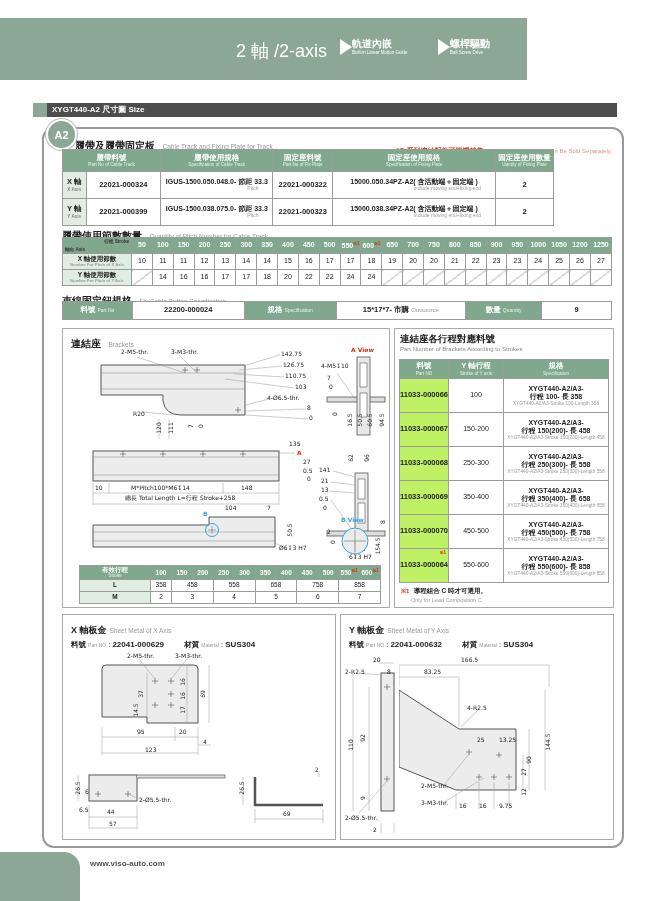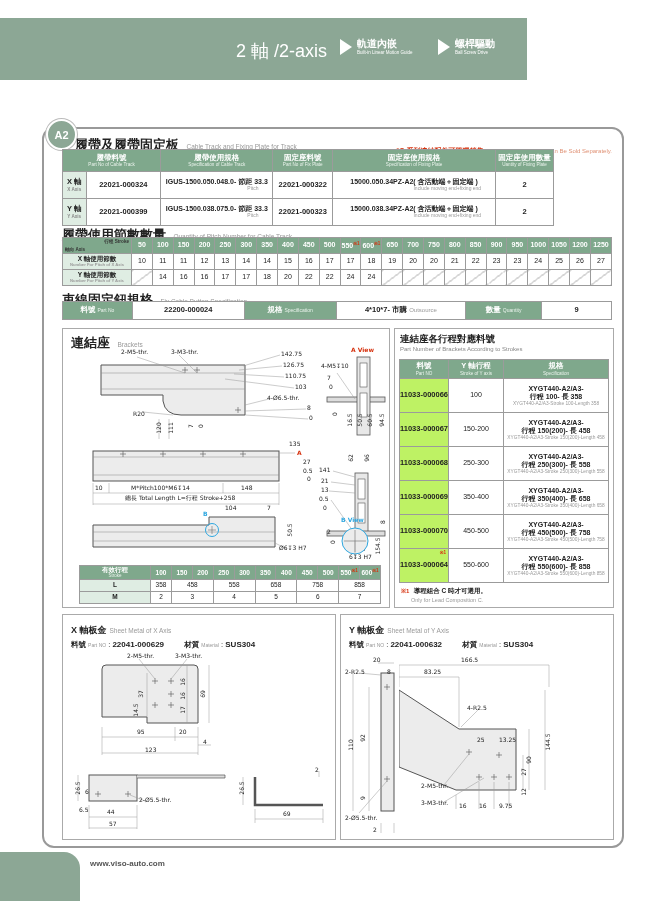--- a/index.html
+++ b/index.html
@@ -4,37 +4,37 @@
 <style>
   html,body{margin:0;padding:0;background:#fff;}
   .page{position:relative;width:650px;height:901px;background:#fff;overflow:hidden;
         font-family:"Liberation Sans",sans-serif;color:#222;}
   .abs{position:absolute;}
 
   
   .band{left:0;top:18px;width:527px;height:62px;background:#8ca795;}
   .band-title{position:absolute;left:54px;top:13px;font-size:27px;font-weight:bold;color:#fff;letter-spacing:.5px;}
   .band-sub{position:absolute;left:236px;top:21px;font-size:18px;color:#fff;}
-  .badge{position:absolute;top:20px;display:flex;align-items:center;gap:5px;}
+  .badge{position:absolute;top:20px;display:flex;align-items:center;}
   .badge .tri{width:0;height:0;border-top:8px solid transparent;border-bottom:8px solid transparent;border-left:12px solid #fff;}
   .bt-zh{display:block;font-size:10px;font-weight:bold;color:#fff;line-height:1.2;}
   .bt-en{display:block;font-size:4.5px;color:#fff;white-space:nowrap;}
 
   
   .secbar{left:33px;top:103px;width:584px;height:14px;background:#4d4d4d;color:#fff;
           font-size:8px;font-weight:bold;line-height:14px;}
   .secbar .sq{display:inline-block;width:14px;height:14px;background:#8ca795;vertical-align:top;margin-right:5px;}
 
   
   .mainbox{left:42px;top:127px;width:578px;height:717px;border:2px solid #999;border-radius:12px;}
   .a2badge{left:46px;top:119px;width:27px;height:27px;border-radius:50%;background:#8ca795;
            border:2px solid #fff;box-shadow:0 0 0 1px #bbb;color:#fff;font-weight:bold;font-size:11px;
            display:flex;align-items:center;justify-content:center;}
 
-  .sect-title .zh{font-size:13px;font-weight:bold;color:#222;}
+  .sect-title .zh{font-size:10px;font-weight:bold;color:#222;}
   .sect-title .en{font-size:6.5px;color:#999;margin-left:3px;}
   .note{left:300px;top:139px;width:312px;text-align:right;}
   .note-zh{color:#d6310e;font-weight:bold;font-size:7px;}
   .note-en{color:#e09377;font-size:6px;}
 
   
   .t{border-collapse:collapse;background:#fff;}
   .t th,.t td{border:1px solid #9b9b9b;padding:0;text-align:center;vertical-align:middle;line-height:1.15;}
   .ghead th{background:#7fa88c;color:#fff;}
   .ghead .zh{display:block;font-size:7.5px;font-weight:bold;}
@@ -134,20 +134,23 @@
     </div>
     <div class="badge" style="left:438px;">
       <span class="tri"></span>
       <span>
         <span class="bt-zh">螺桿驅動</span>
         <span class="bt-en">Ball Screw Drive</span>
       </span>
     </div>
   </div>
 
+  <div class="secbar abs">
+    <span class="sq"></span><span>XYGT440-A2 尺寸圖 Size</span>
+  </div>
 
   <div class="mainbox abs"></div>
   <div class="a2badge abs">A2</div>
 
   <div class="sect-title abs" style="left:75px;top:135px;">
     <span class="zh">履帶及履帶固定板</span>
     <span class="en">Cable Track and Fixing Plate for Track</span>
   </div>
   <div class="note abs">
     <span class="note-zh">*G 系列連結配件可單獨銷售</span>
@@ -330,21 +333,21 @@
         <col style="width:92px">
         <col style="width:130px">
         <col style="width:76px">
         <col style="width:70px">
       </colgroup>
     <tbody>
         <tr>
       <th><span class="zh">料號</span><span class="en">Part No</span></th>
       <td>22200-000024</td>
       <th><span class="zh">規格</span><span class="en">Specification</span></th>
-      <td><span>4*10*7- 市購</span> <span class="en-inline">Outsource</span></td>
+      <td><span>15*17*7- 市購</span> <span class="en-inline">Outsource</span></td>
       <th><span class="zh">數量</span><span class="en">Quantity</span></th>
       <td>9</td>
     </tr>
   </tbody>
     </table>
 
   <div class="panel abs" style="left:62px;top:328px;width:326px;height:278px;">
     <div class="sect-title" style="position:absolute;left:8px;top:4px;">
       <span class="zh">連結座</span>
       <span class="en">Brackets</span>

